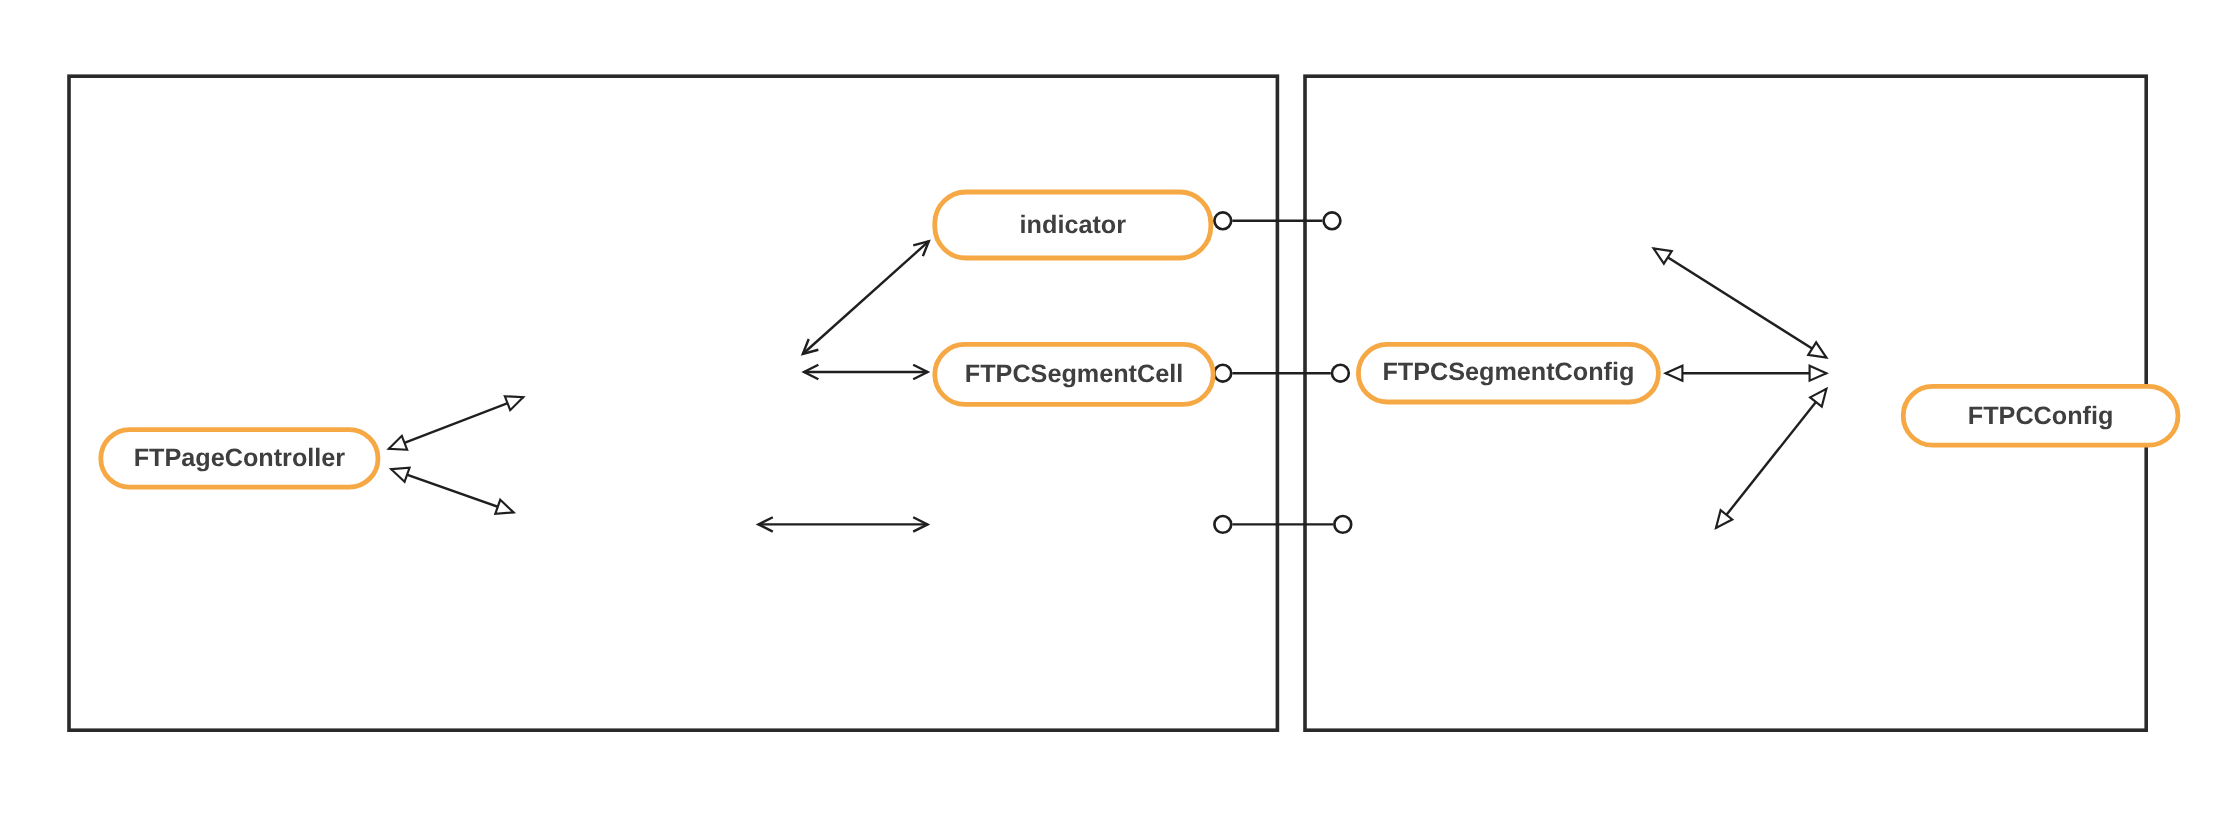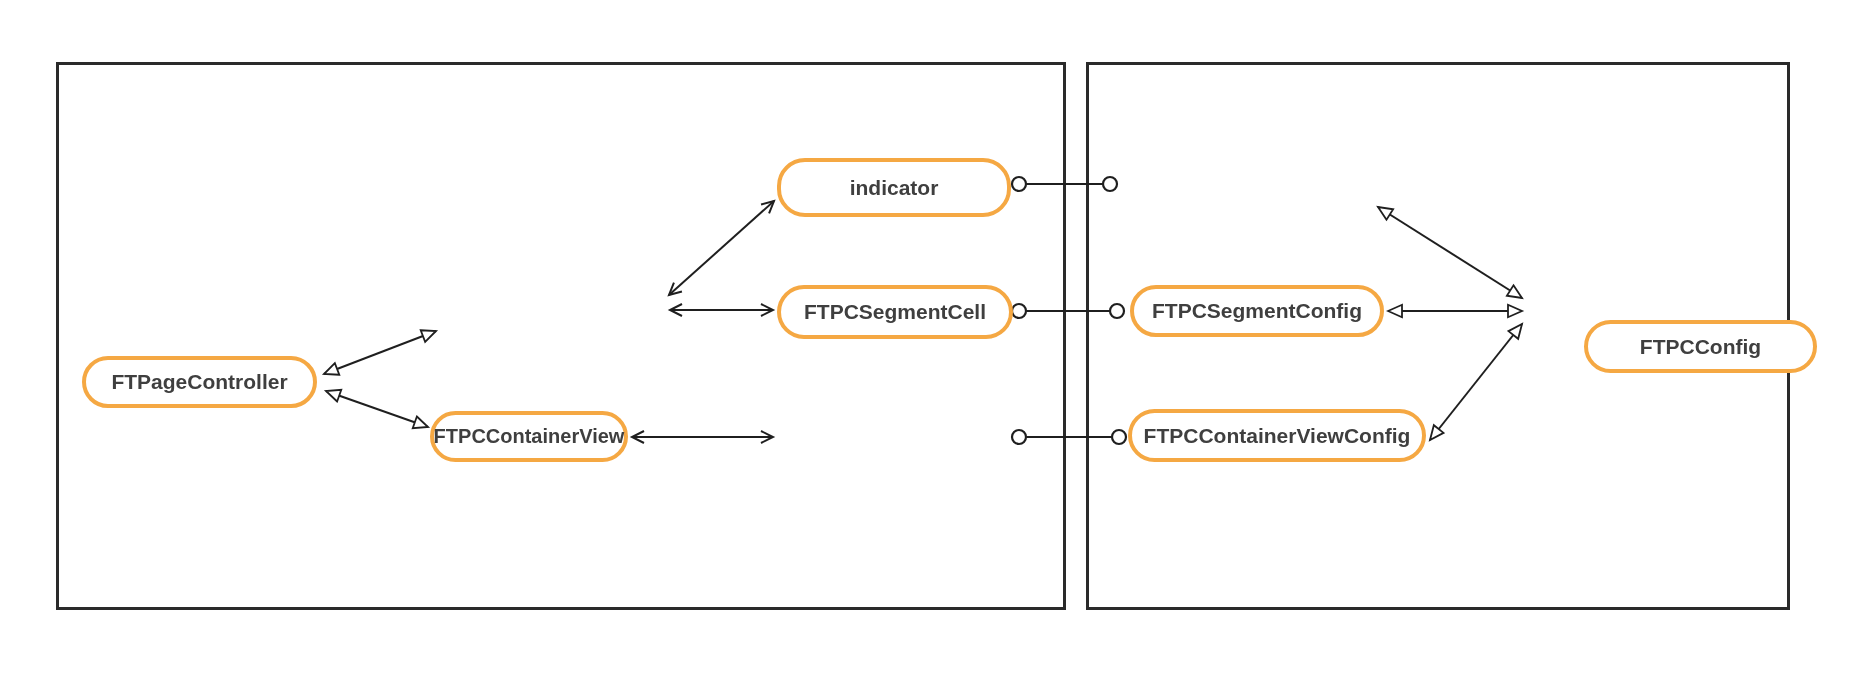--- a/index.html
+++ b/index.html
@@ -101,33 +101,27 @@
       <line class="wire" x1="1388" y1="311" x2="1522" y2="311" marker-start="url(#tri)" marker-end="url(#tri)"></line>
     </g>
     <g>
       <line class="wire" x1="1430" y1="440" x2="1522" y2="324" marker-start="url(#tri)" marker-end="url(#tri)"></line>
     </g>
   </svg>
 
   <div class="node" style="left:82px;top:356px;width:235px;height:52px;">
     <span>FTPageController</span>
   </div>
-  <div class="node" style="left:430px;top:411px;width:198px;height:51px;font-size:20px;">
-    <span>FTPCContainerView</span>
-  </div>
   <div class="node" style="left:777px;top:158px;width:234px;height:59px;">
     <span>indicator</span>
   </div>
   <div class="node" style="left:777px;top:285px;width:236px;height:54px;text-align:right;">
     <span>FTPCSegmentCell</span>
   </div>
 
   <div class="node" style="left:1130px;top:285px;width:254px;height:52px;">
     <span>FTPCSegmentConfig</span>
   </div>
-  <div class="node" style="left:1128px;top:409px;width:298px;height:53px;">
-    <span>FTPCContainerViewConfig</span>
-  </div>
   <div class="node" style="left:1584px;top:284px;width:233px;height:53px;margin-top:36px;">
     <span>FTPCConfig</span>
   </div>
 
 </div>
 
 </body></html>

